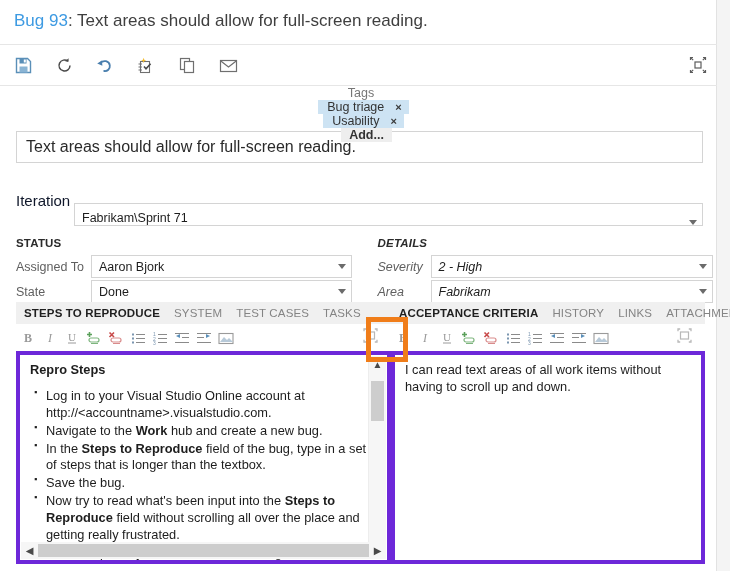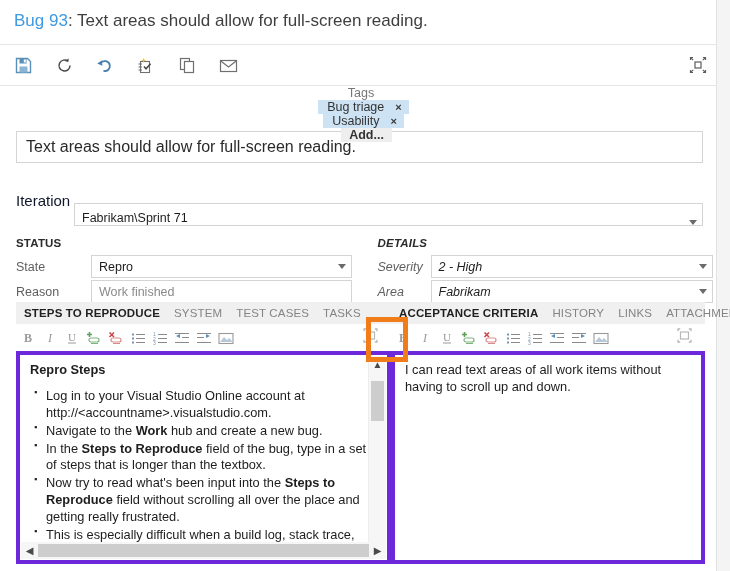--- a/index.html
+++ b/index.html
@@ -457,25 +457,32 @@
         <span>Fabrikam\Sprint 71</span>
         <span class="caret"></span>
       </div>
     </div>
 
     <div class="cols">
 
       <div class="col left">
         <div class="group-head">STATUS</div>
 
+        <div class="frow">
+          <span class="flabel">Assigned To</span>
+          <div class="fctl">
+            <span>Aaron Bjork</span>
+            <span class="caret"></span>
+          </div>
+        </div>
 
         <div class="frow">
           <span class="flabel">State</span>
           <div class="fctl">
-            <span>Repro</span>
+            <span>Done</span>
             <span class="caret"></span>
           </div>
         </div>
 
         <div class="frow">
           <span class="flabel">Reason</span>
           <div class="fctl readonly">
             <span>Work finished</span>
           </div>
         </div>
@@ -596,20 +603,21 @@
           </div>
         </div>
 
         <div class="editor-body">
           <div class="editor-text">
             <div class="hd">Repro Steps</div>
             <ul>
               <li>Log in to your Visual Studio Online account at http://&lt;accountname&gt;.visualstudio.com.</li>
               <li>Navigate to the <b>Work</b> hub and create a new bug.</li>
               <li>In the <b>Steps to Reproduce</b> field of the bug, type in a set of steps that is longer than the textbox.</li>
+              <li>Save the bug.</li>
               <li>Now try to read what's been input into the <b>Steps to Reproduce</b> field without scrolling all over the place and getting really frustrated.</li>
               <li>This is especially difficult when a build log, stack trace, or file list</li>
             </ul>
           </div>
 
           <div class="vscroll">
             <div class="vs-arrow">▲</div>
             <div class="vs-thumb"></div>
             <div class="vs-arrow down">▼</div>
           </div>

